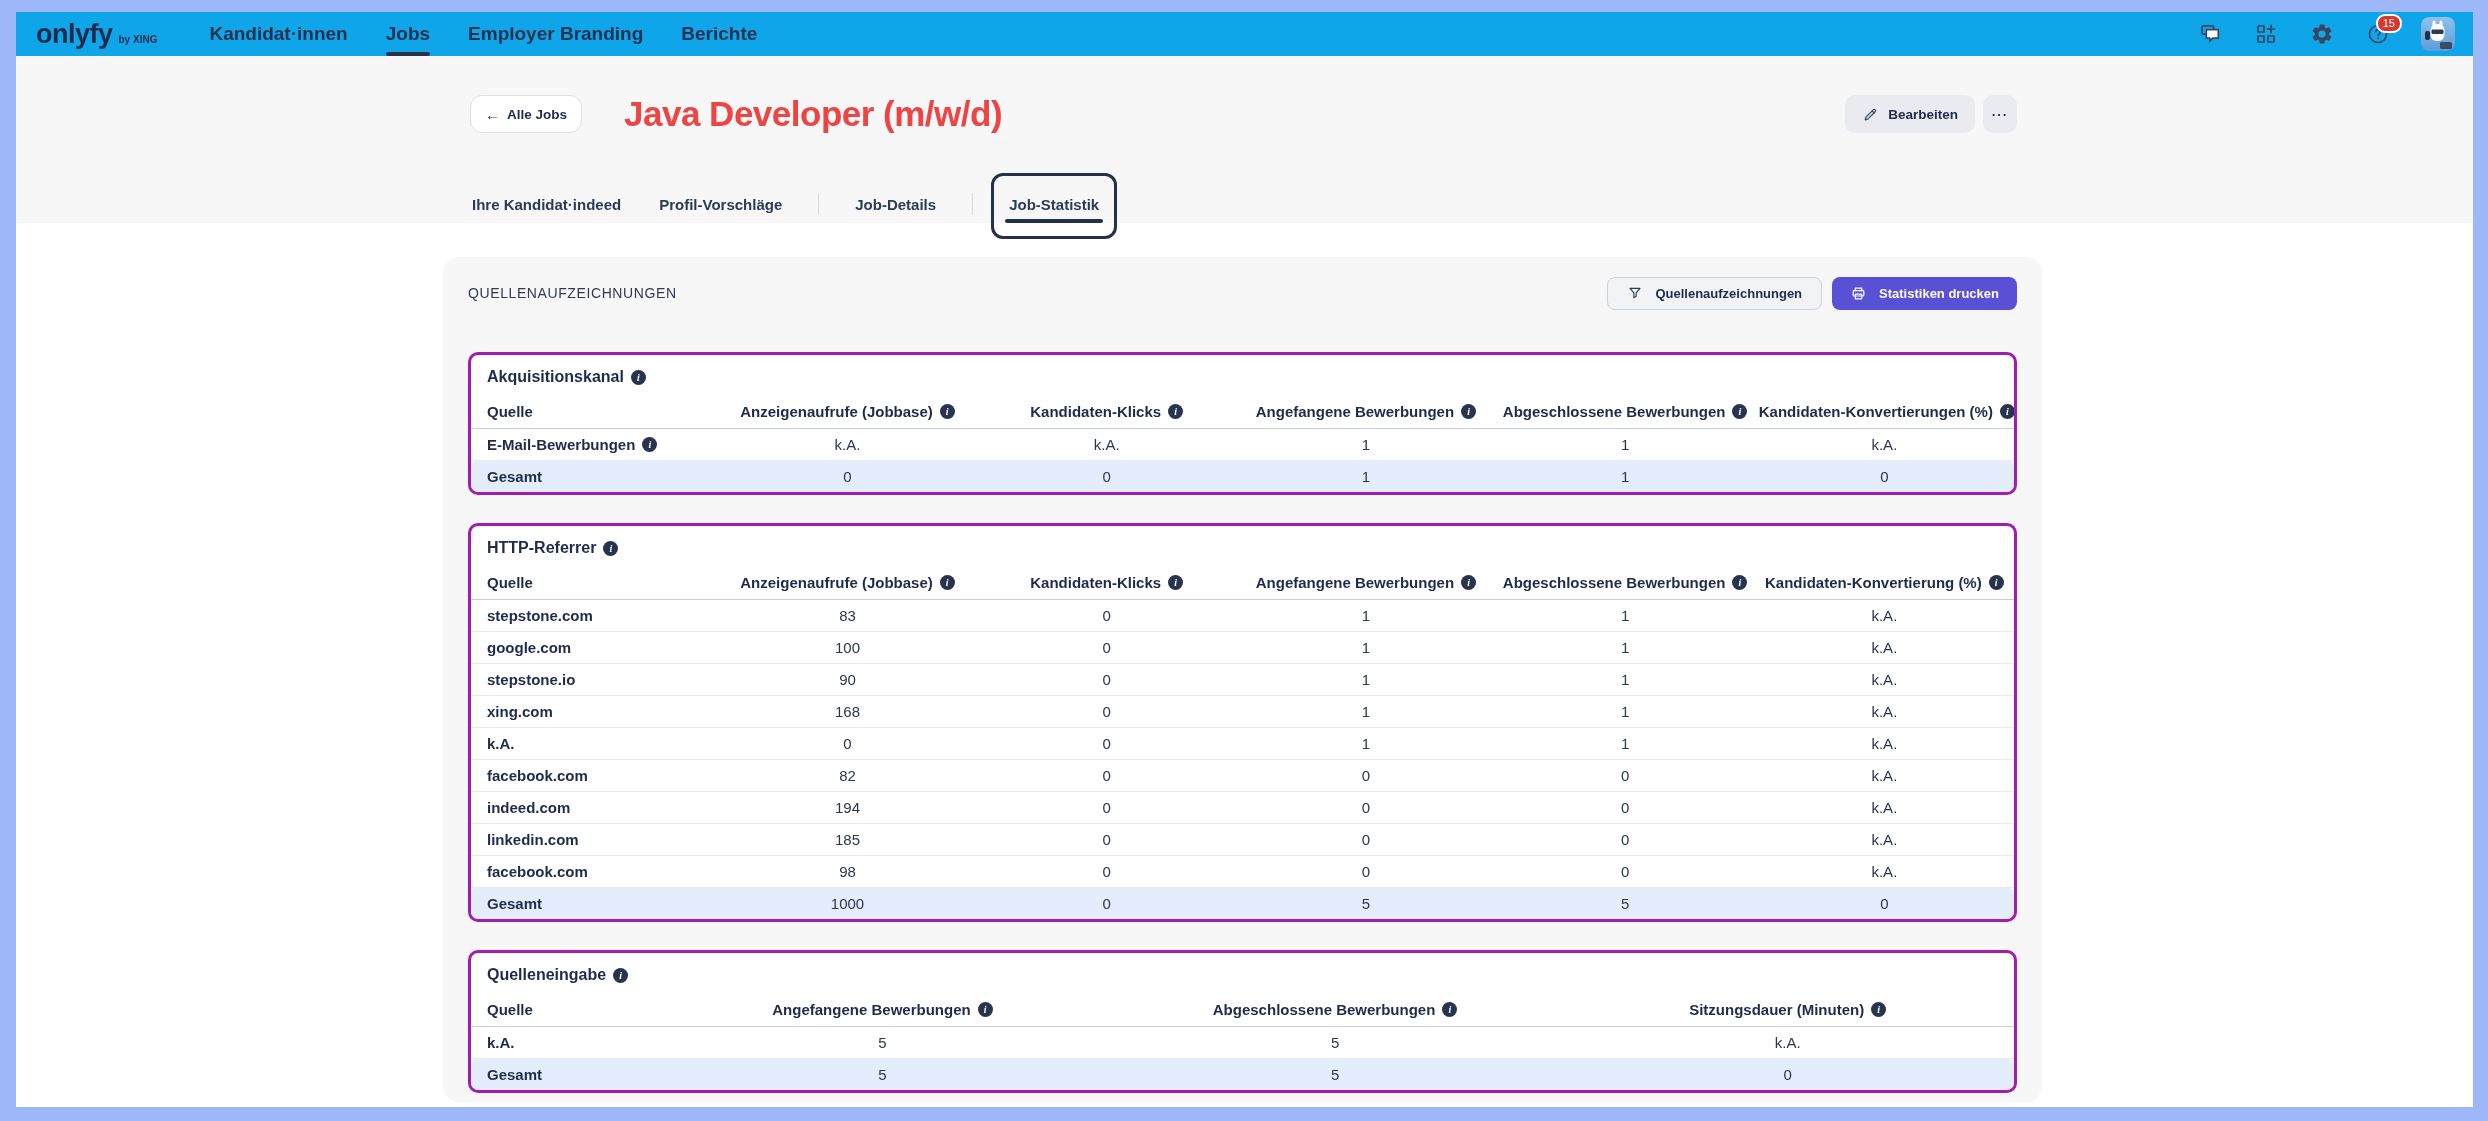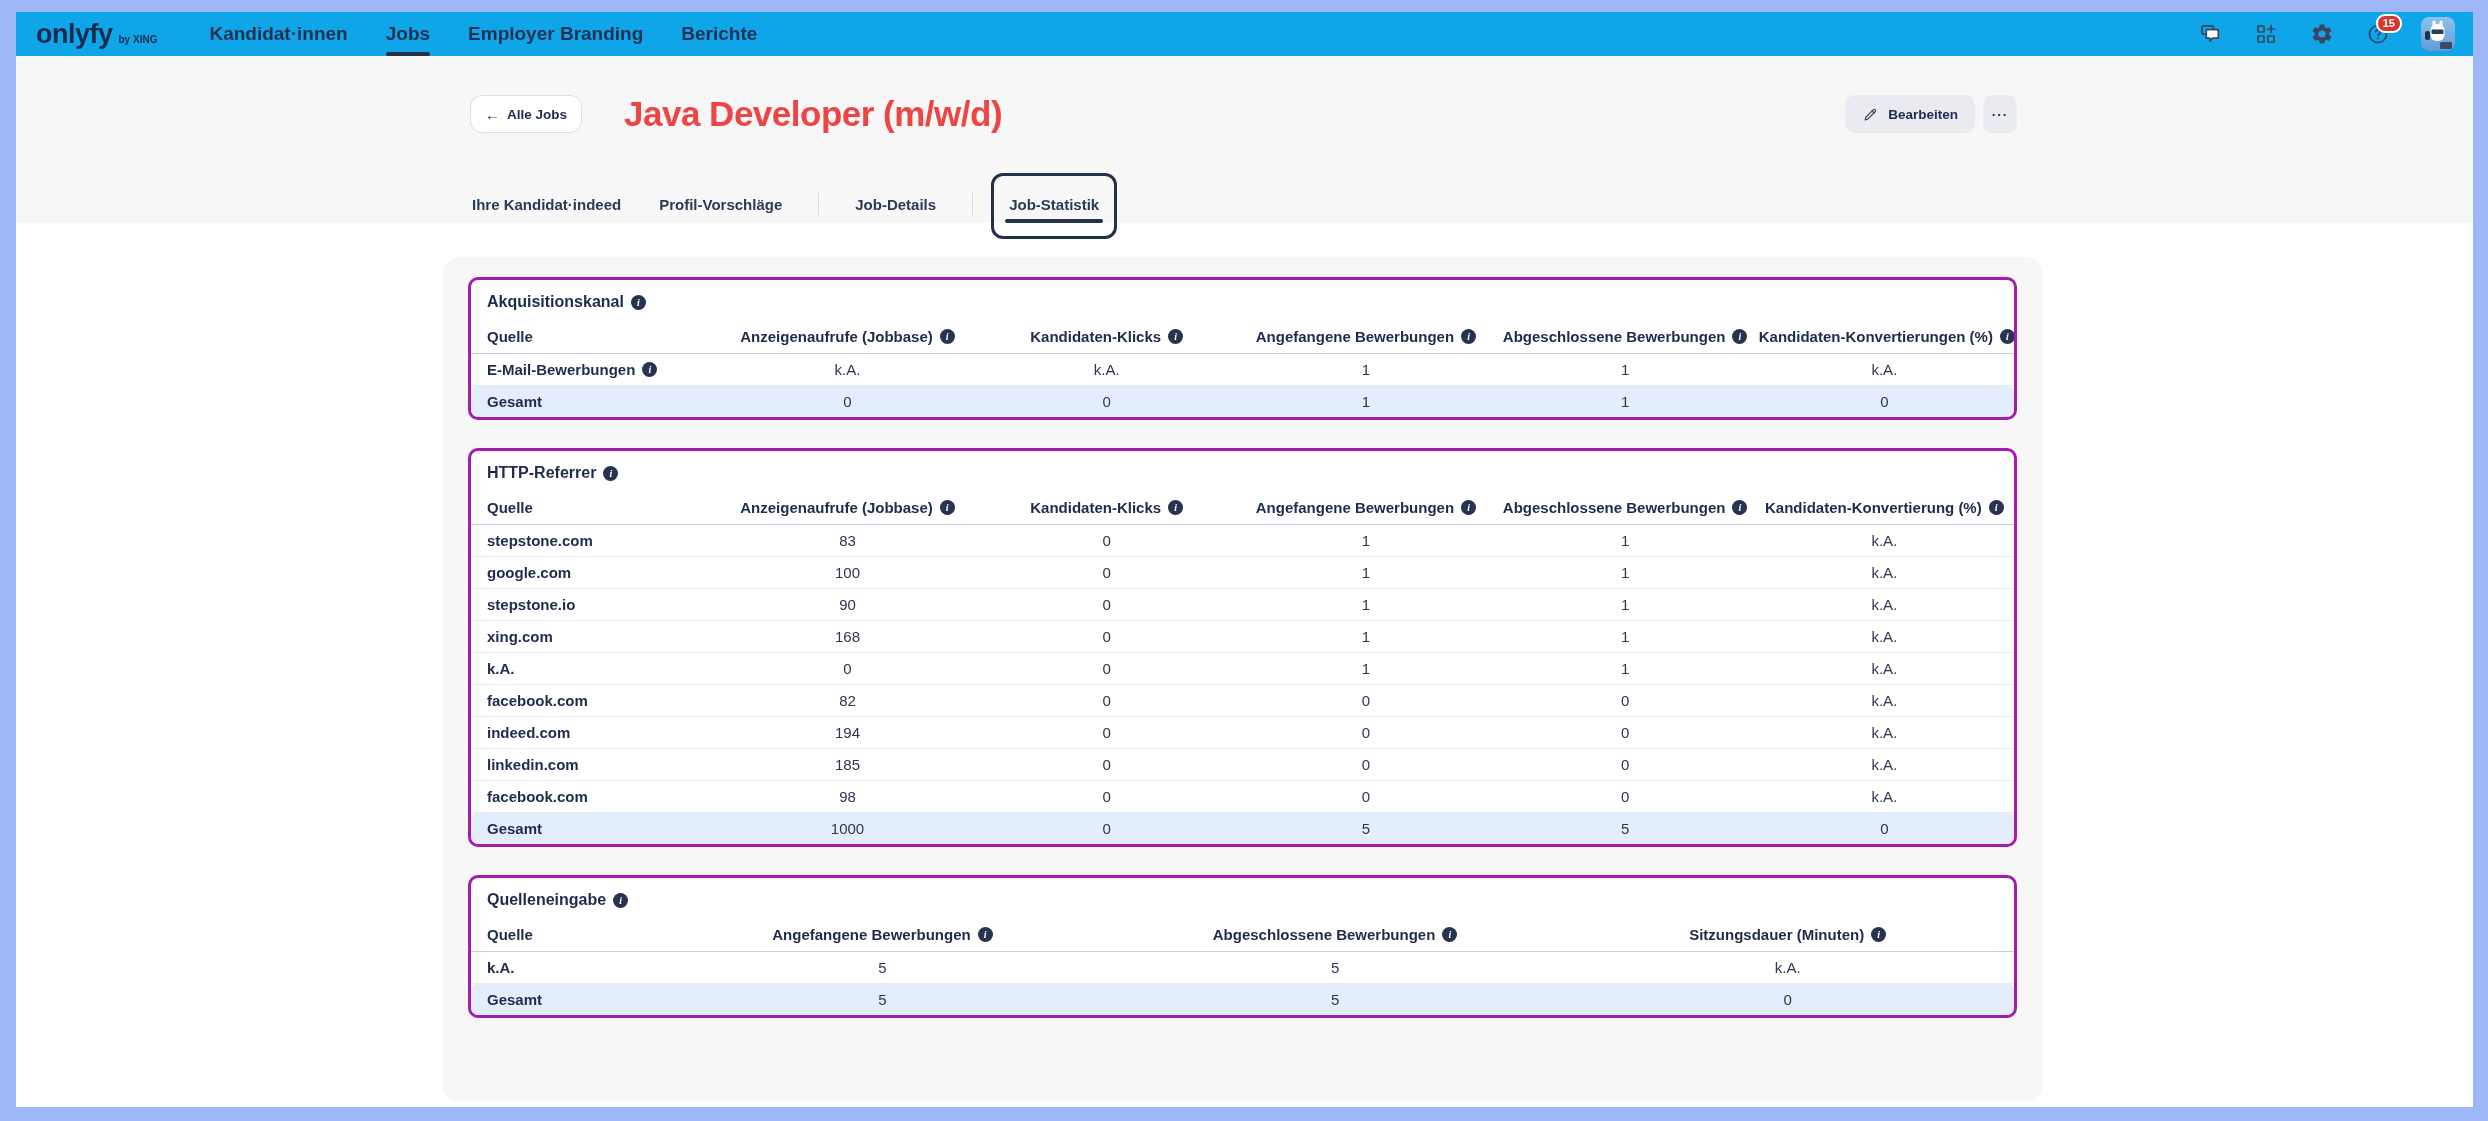--- a/index.html
+++ b/index.html
@@ -18,21 +18,21 @@
   .nav-items { display:flex; margin-left:52px; height:44px; }
   .nav-item { height:44px; line-height:44px; font-size:19px; font-weight:700;
     color:#223152; margin-right:38px; position:relative; cursor:pointer; white-space:nowrap; }
   .nav-item.active::after { content:""; position:absolute; left:0; right:0; bottom:0;
     height:4px; background:#25304a; border-radius:2px; }
   .topbar-right { margin-left:auto; display:flex; align-items:center; gap:30px; }
   .tb-icon { width:26px; height:26px; cursor:pointer; position:relative; display:flex;
     align-items:center; justify-content:center; }
   .tb-icon svg { width:24px; height:24px; }
   .badge { position:absolute; top:-7px; right:-11px; background:#d7372f; color:#fff;
-    font-size:11px; font-weight:700; border-radius:9px; padding:1px 5px; line-height:13px;
+    font-size:11px; font-weight:400; border-radius:9px; padding:1px 5px; line-height:13px;
     border:2px solid #fff; }
   .avatar { width:34px; height:34px; border-radius:8px; overflow:hidden; cursor:pointer; }
 
   
   .band { height:167px; background:#f7f7f8; position:relative; }
   .band-inner { padding:38px 456px 0 454px; display:flex; align-items:center; }
   .back-pill { height:38px; background:#fff; border:1px solid #dcdfe5; border-radius:12px;
     display:inline-flex; align-items:center; gap:7px; padding:0 14px; font-size:13.5px;
     font-weight:700; color:#1f2b4d; cursor:pointer; }
   .back-arrow { font-size:15px; font-weight:700; }
@@ -193,20 +193,39 @@
           <div class="tab active">
             <span class="tab-label">Job-Statistik</span>
             <span class="tab-underline"></span>
             <span class="focus-ring"></span>
           </div>
         </div>
     </div>
 
     <div class="main">
       <div class="outer-card">
+        <div class="section-row">
+          <span class="section-title">QUELLENAUFZEICHNUNGEN</span>
+          <div class="section-actions">
+            <button class="btn-filter">
+              <svg class="ic" viewBox="0 0 24 24" width="16" height="16" style="stroke:#2b3a55">
+                <path d="M4.5 5h15l-5.8 6.8V17l-3.4 2v-7.2z"></path>
+              </svg>
+              <span>Quellenaufzeichnungen</span>
+            </button>
+            <button class="btn-print">
+              <svg class="ic" viewBox="0 0 24 24" width="17" height="17" style="stroke:#ffffff">
+                <path d="M7.5 8V4.5h9V8"></path>
+                <rect x="4.5" y="8" width="15" height="7.5" rx="1.2"></rect>
+                <path d="M7.5 13h9v6.5h-9z"></path>
+              </svg>
+              <span>Statistiken drucken</span>
+            </button>
+          </div>
+        </div>
         <div>
             <div class="table-card">
               <div class="card-title">
                 <span>Akquisitionskanal</span>
                 <span class="info">i</span>
               </div>
               <table class="stats">
                 <colgroup>
                   <col style="width: 16%;">
                   <col style="width: 16.8%;">

